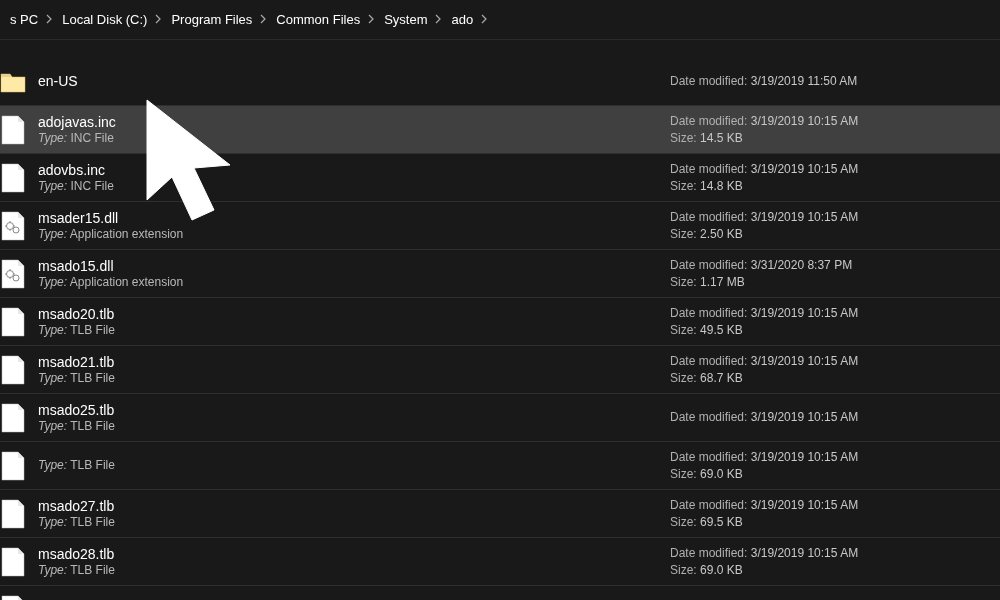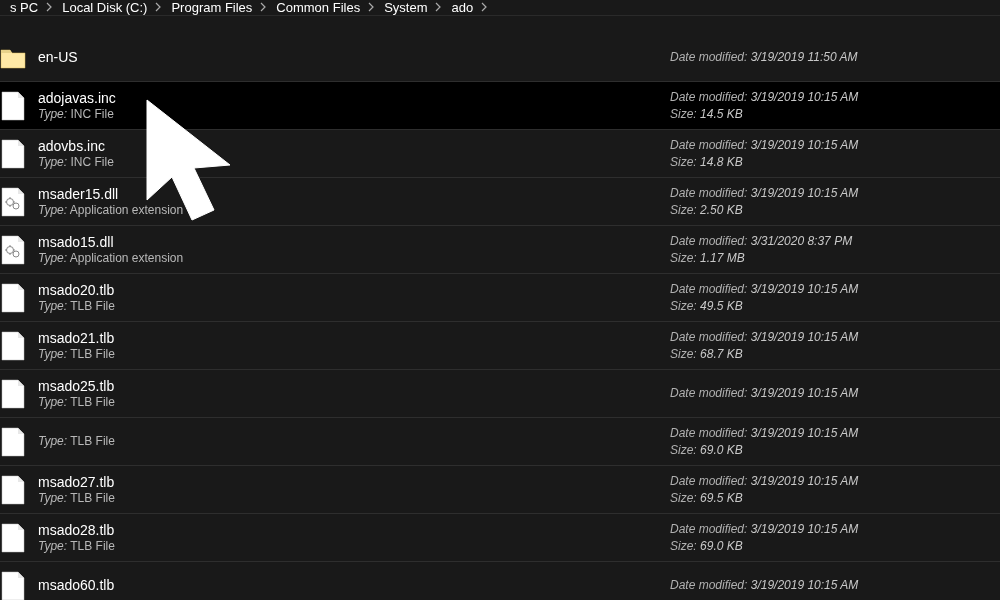--- a/index.html
+++ b/index.html
@@ -8,21 +8,21 @@
       font-family: "Segoe UI", Tahoma, sans-serif;
       font-size: 13px;
       color: #ffffff;
       width: 1000px;
       height: 600px;
       overflow: hidden;
     }
     .breadcrumb-bar {
       display: flex;
       align-items: center;
-      height: 16px;
+      height: 40px;
       padding: 0 4px;
       background: #191919;
       border-bottom: 1px solid #2a2a2a;
     }
     .breadcrumb-item {
       padding: 2px 6px;
       color: #ffffff;
       font-size: 13px;
       cursor: default;
     }
@@ -35,21 +35,21 @@
       padding-top: 18px;
     }
     .file-row {
       display: flex;
       align-items: center;
       height: 48px;
       padding: 0 0;
       border-bottom: 1px solid #2e2e2e;
     }
     .file-row.selected {
-      background: #000000;
+      background: #404040;
     }
     .file-icon {
       width: 26px;
       height: 32px;
       margin-right: 12px;
       flex-shrink: 0;
       display: flex;
       align-items: center;
       justify-content: center;
     }
@@ -70,21 +70,20 @@
     }
     .file-type .label { color: #b8b8b8; font-style: italic; }
     .file-meta {
       width: 330px;
       display: flex;
       flex-direction: column;
       justify-content: center;
       font-size: 12px;
       color: #c8c8c8;
       line-height: 1.4;
-      font-style: italic;
     }
     .meta-line .label { color: #b0b0b0; }
     .cursor-arrow {
       position: absolute;
       left: 142px;
       top: 95px;
       pointer-events: none;
       z-index: 100;
     }
   </style>

